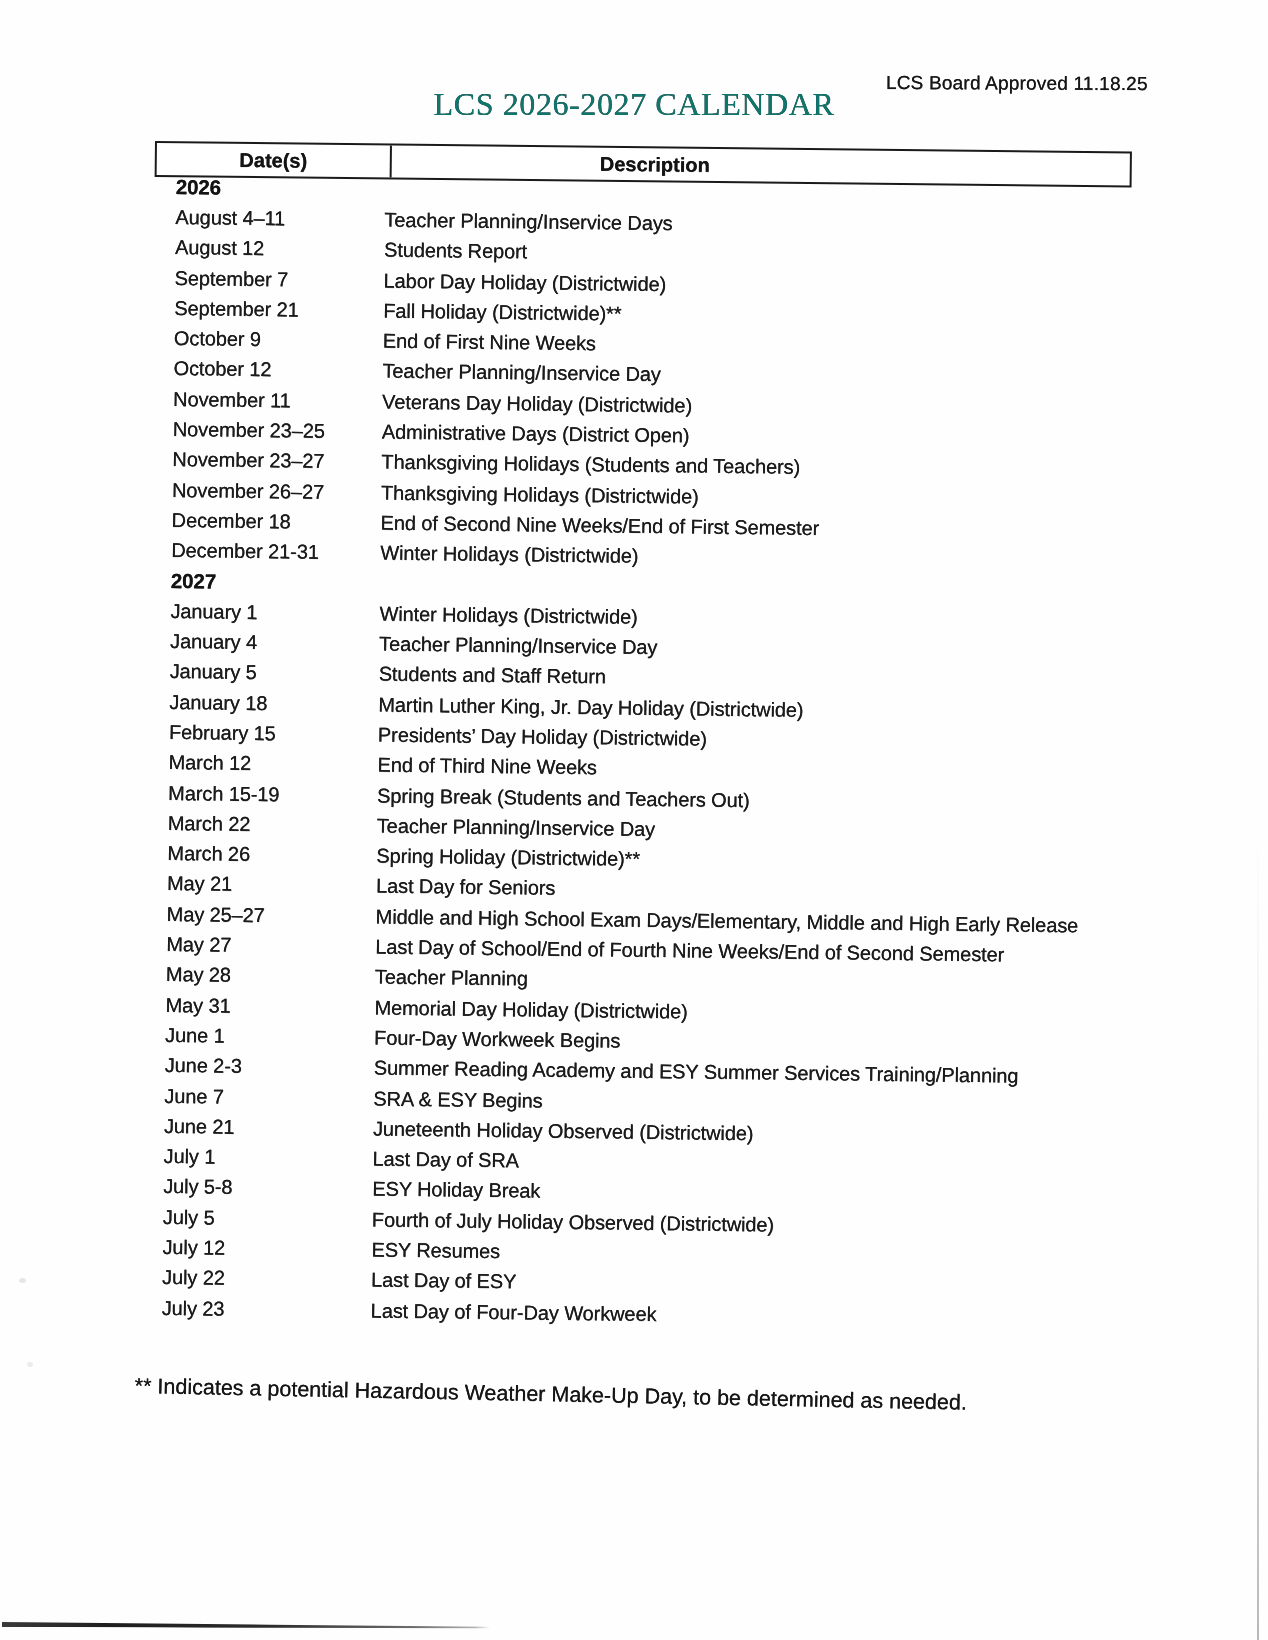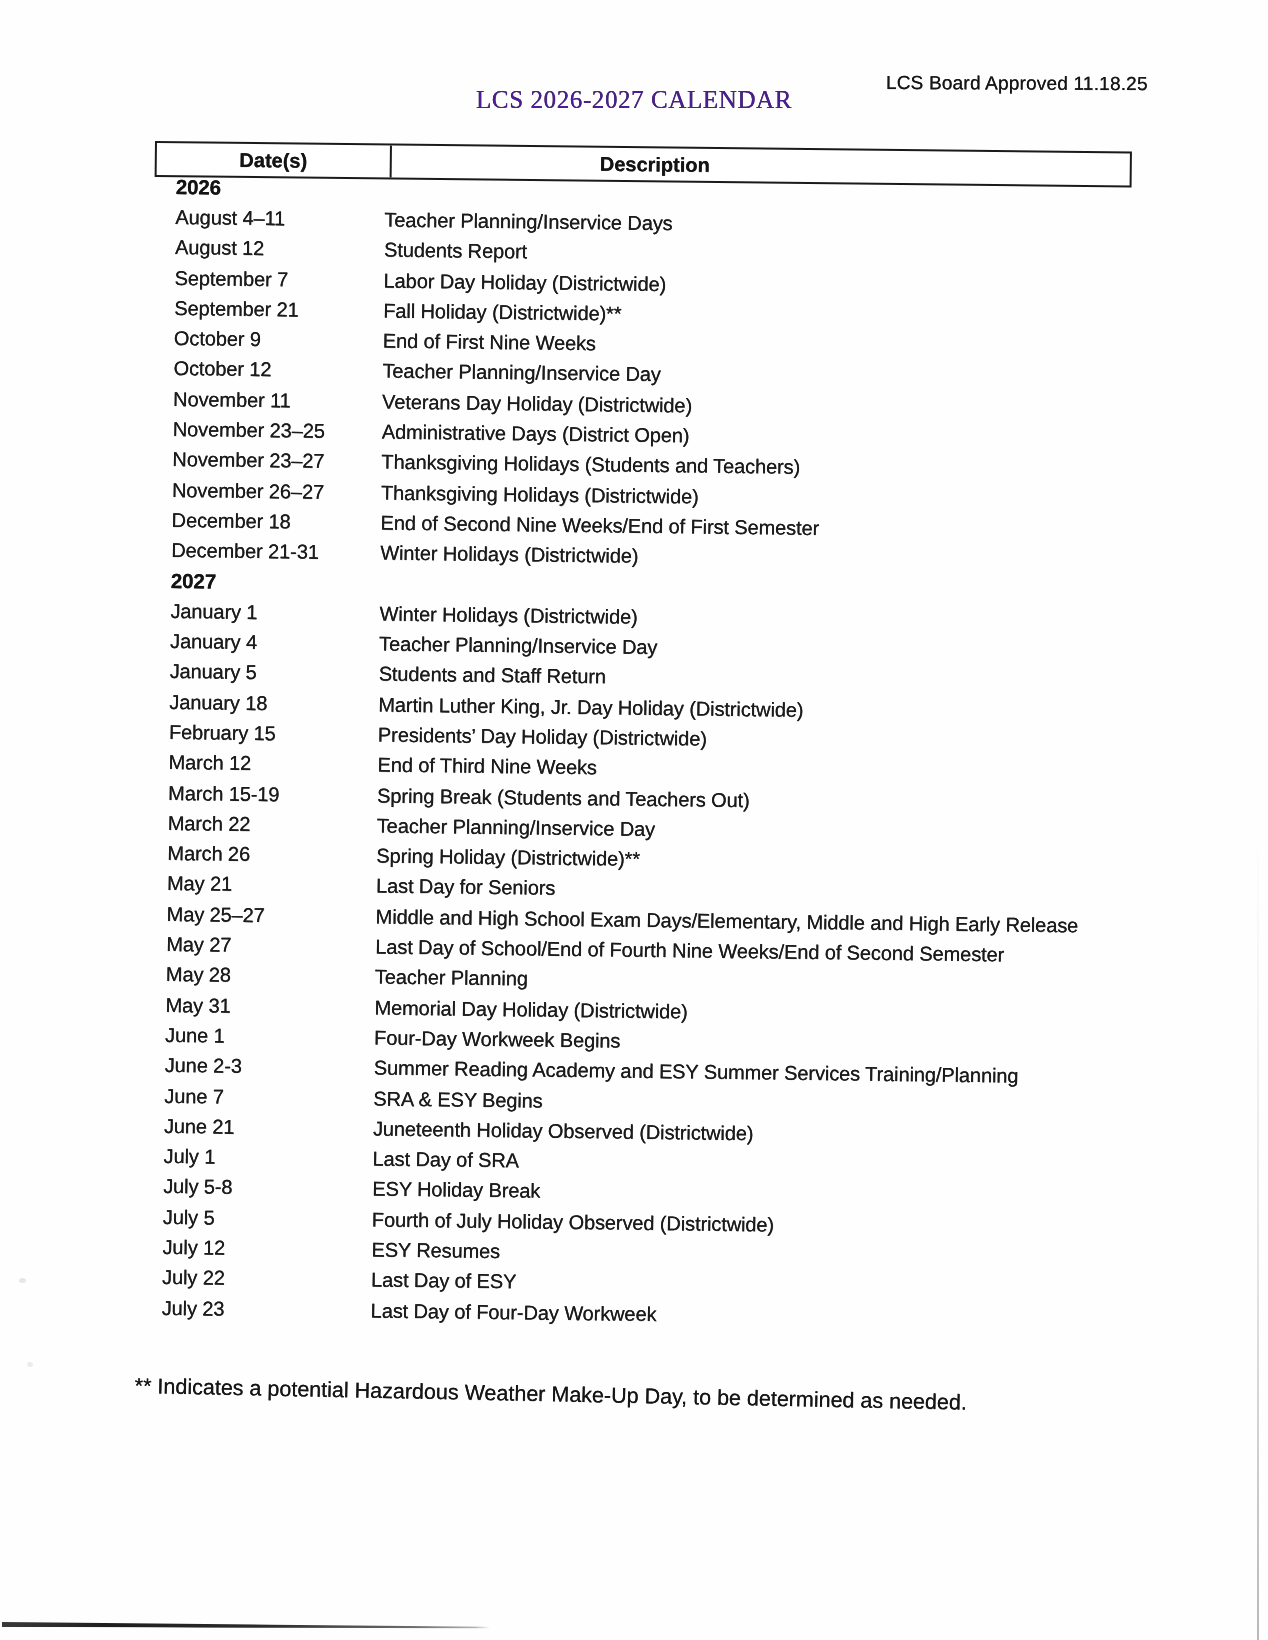--- a/index.html
+++ b/index.html
@@ -14,22 +14,22 @@
   
   .approved{
     position:absolute;left:886px;top:72px;
     font-size:19px;letter-spacing:.2px;color:#161616;
     transform:rotate(.25deg);transform-origin:left top;white-space:nowrap;
   }
 
   
   .title{
     position:absolute;left:0;top:86px;width:1268px;text-align:center;
-    font-family:"Liberation Serif",serif;font-size:25px;letter-spacing:.6px;
-    color:#4c1d95;
+    font-family:"Liberation Serif",serif;font-size:32px;letter-spacing:.6px;
+    color:#0f766e;
   }
 
   
   .thead{
     position:absolute;left:155px;top:141px;width:973px;height:32px;
     border:2.5px solid #1a1a1a;
     transform:rotate(.62deg);transform-origin:left top;
     display:flex;align-items:center;
     background:rgba(255,255,255,.6);
   }

